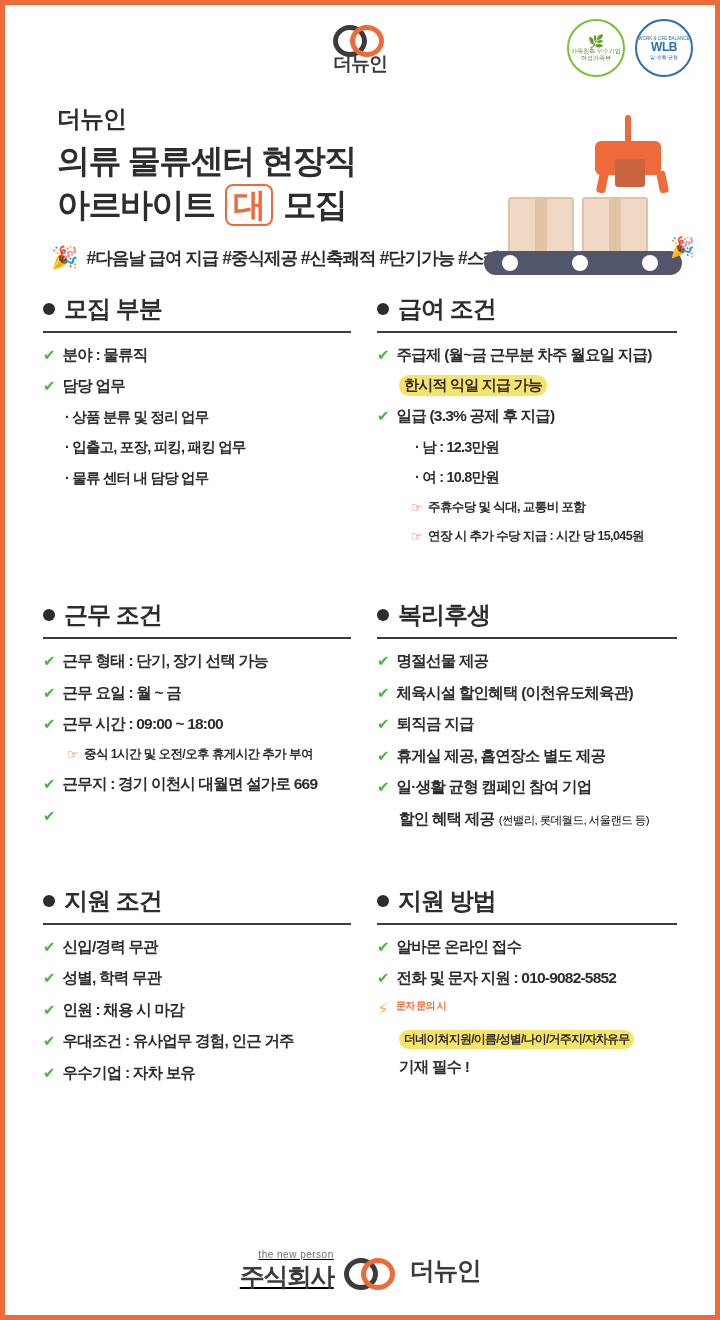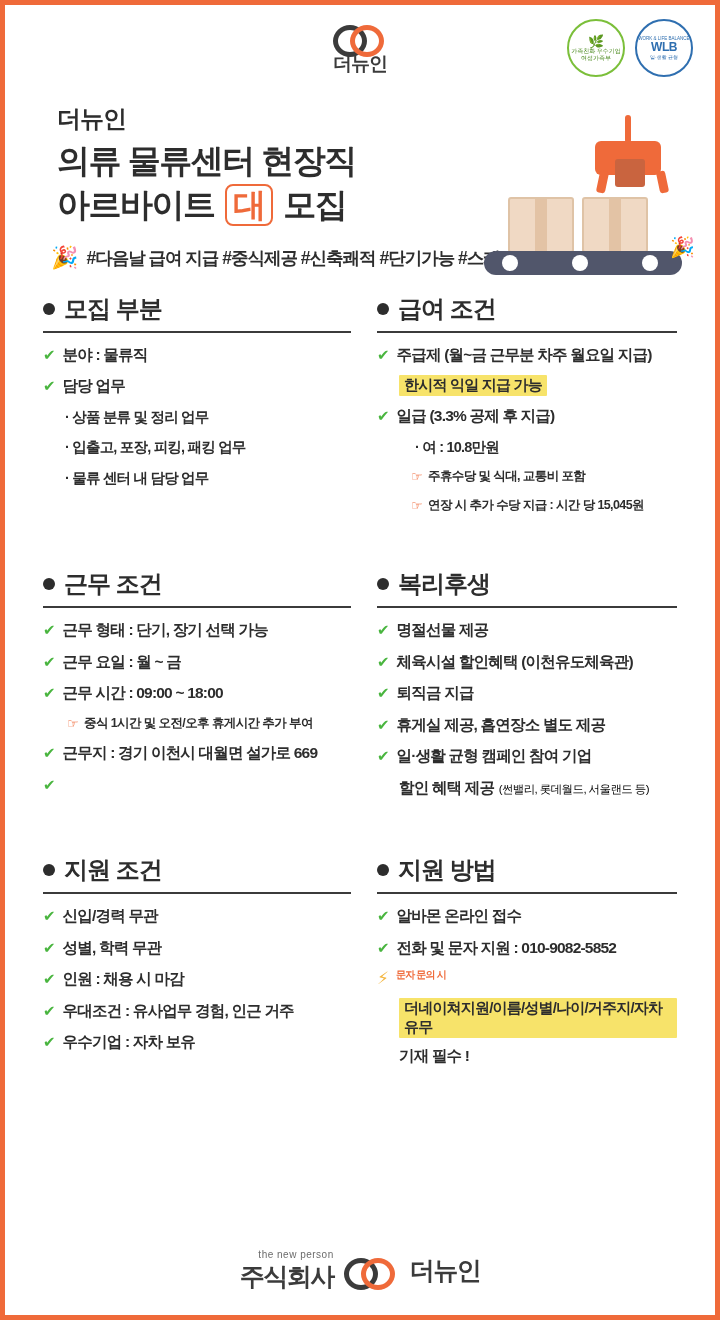--- a/index.html
+++ b/index.html
@@ -107,36 +107,36 @@
   ul.items li{margin-bottom:9px;}
 
   .row{display:flex;align-items:flex-start;gap:7px;}
   .chk{color:#49b53f;font-weight:bold;font-size:15px;line-height:21px;flex:none;}
   .txt{font-size:15.5px;color:#2d2d2d;letter-spacing:-.8px;line-height:1.45;font-weight:bold;}
   .sub{font-size:14.5px;color:#2d2d2d;letter-spacing:-.8px;line-height:1.5;margin-left:22px;font-weight:bold;}
   .sub.deep{margin-left:38px;}
   .note{font-size:12.5px;color:#2d2d2d;letter-spacing:-.6px;margin-left:34px;display:flex;gap:6px;align-items:flex-start;line-height:1.5;font-weight:bold;}
   .note .hand{color:#ef6a3a;font-size:13px;}
   .hl-yellow{
-    display:inline-block;background:#f7e36a;padding:1px 5px;border-radius:1px;
+    display:inline-block;background:#f7e36a;padding:1px 5px;border-radius:10px;
     font-size:15px;font-weight:bold;color:#2d2d2d;letter-spacing:-.8px;
   }
   .small-tail{font-size:11.5px;font-weight:normal;letter-spacing:-.6px;}
   .bolt{color:#f4b63f;font-size:17px;line-height:21px;flex:none;}
   .orange-b{color:#ef6a3a;font-weight:bold;font-size:10px;letter-spacing:-.8px;}
 
   .gap-top{margin-top:38px;}
   .gap-top2{margin-top:40px;}
 
   
   .footer{
     position:absolute;left:0;right:0;bottom:26px;
     display:flex;align-items:center;justify-content:center;gap:10px;
   }
-  .foot-left{display:flex;flex-direction:column;align-items:flex-end;line-height:1;}
+  .foot-left{display:flex;flex-direction:column;align-items:flex-end;line-height:1;text-decoration:underline;}
   .foot-eng{font-size:10px;color:#6b6b6b;letter-spacing:.5px;margin-bottom:4px;}
   .foot-co{font-size:25px;font-weight:bold;color:#3b3b3b;letter-spacing:-1.5px;}
   .foot-logo{display:flex;flex-direction:column;align-items:center;}
   .foot-logo .logo-mark{width:56px;height:27px;}
   .foot-name{font-size:25px;font-weight:bold;color:#3b3b3b;letter-spacing:-1.5px;margin-top:1px;}
 </style>
 </head>
 <body>
 
 <div class="poster">
@@ -233,20 +233,21 @@
             </div>
           </li>
         <li style="margin-left:22px;">
           <span class="hl-yellow">한시적 익일 지급 가능</span></li>
         <li>
             <div class="row">
           <span class="chk">✔</span>
           <span class="txt">일급 (3.3% 공제 후 지급)</span>
             </div>
           </li>
+        <li class="sub deep">· 남 : 12.3만원</li>
         <li class="sub deep">· 여 : 10.8만원</li>
         <li class="note">
           <span class="hand">☞</span>
           <span>주휴수당 및 식대, 교통비 포함</span>
           </li>
         <li class="note">
           <span class="hand">☞</span>
           <span>연장 시 추가 수당 지급 : 시간 당 15,045원</span>
           </li>
       </ul>
@@ -394,21 +395,21 @@
           <span class="txt">전화 및 문자 지원 : 010-9082-5852</span>
             </div>
           </li>
         <li>
             <div class="row">
           <span class="bolt">⚡</span>
           <span class="orange-b">문자 문의 시</span>
             </div>
           </li>
         <li style="margin-left:22px;margin-bottom:7px;">
-          <span class="hl-yellow" style="font-size:15px;">더네이쳐지원/이름/성별/나이/거주지/자차유무</span></li>
+          <span class="hl-yellow" style="font-size:12px;">더네이쳐지원/이름/성별/나이/거주지/자차유무</span></li>
         <li style="margin-left:22px;">
           <span class="txt">기재 필수 !</span></li>
       </ul>
     </div>
 
   </div>
 
   <div class="footer">
     <div class="foot-left">
       <div class="foot-eng">the new person</div>

